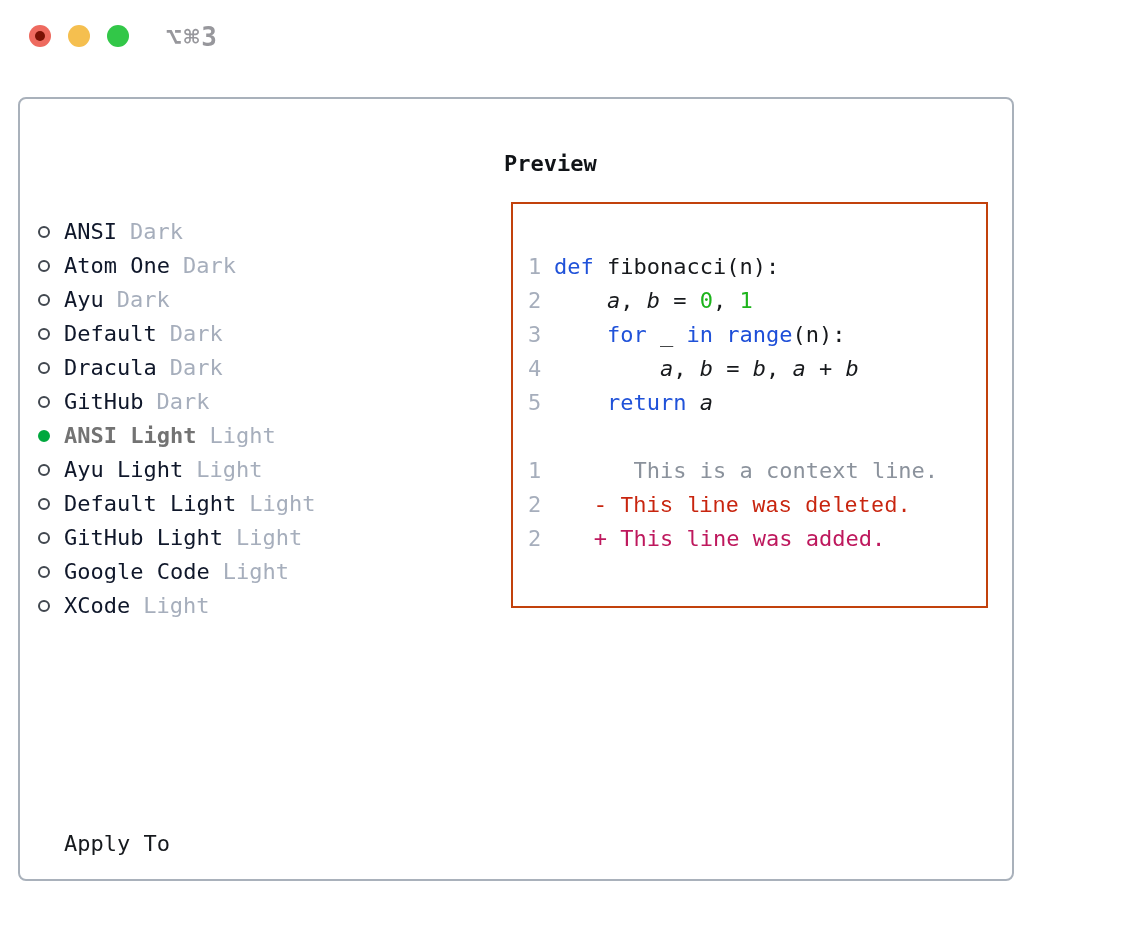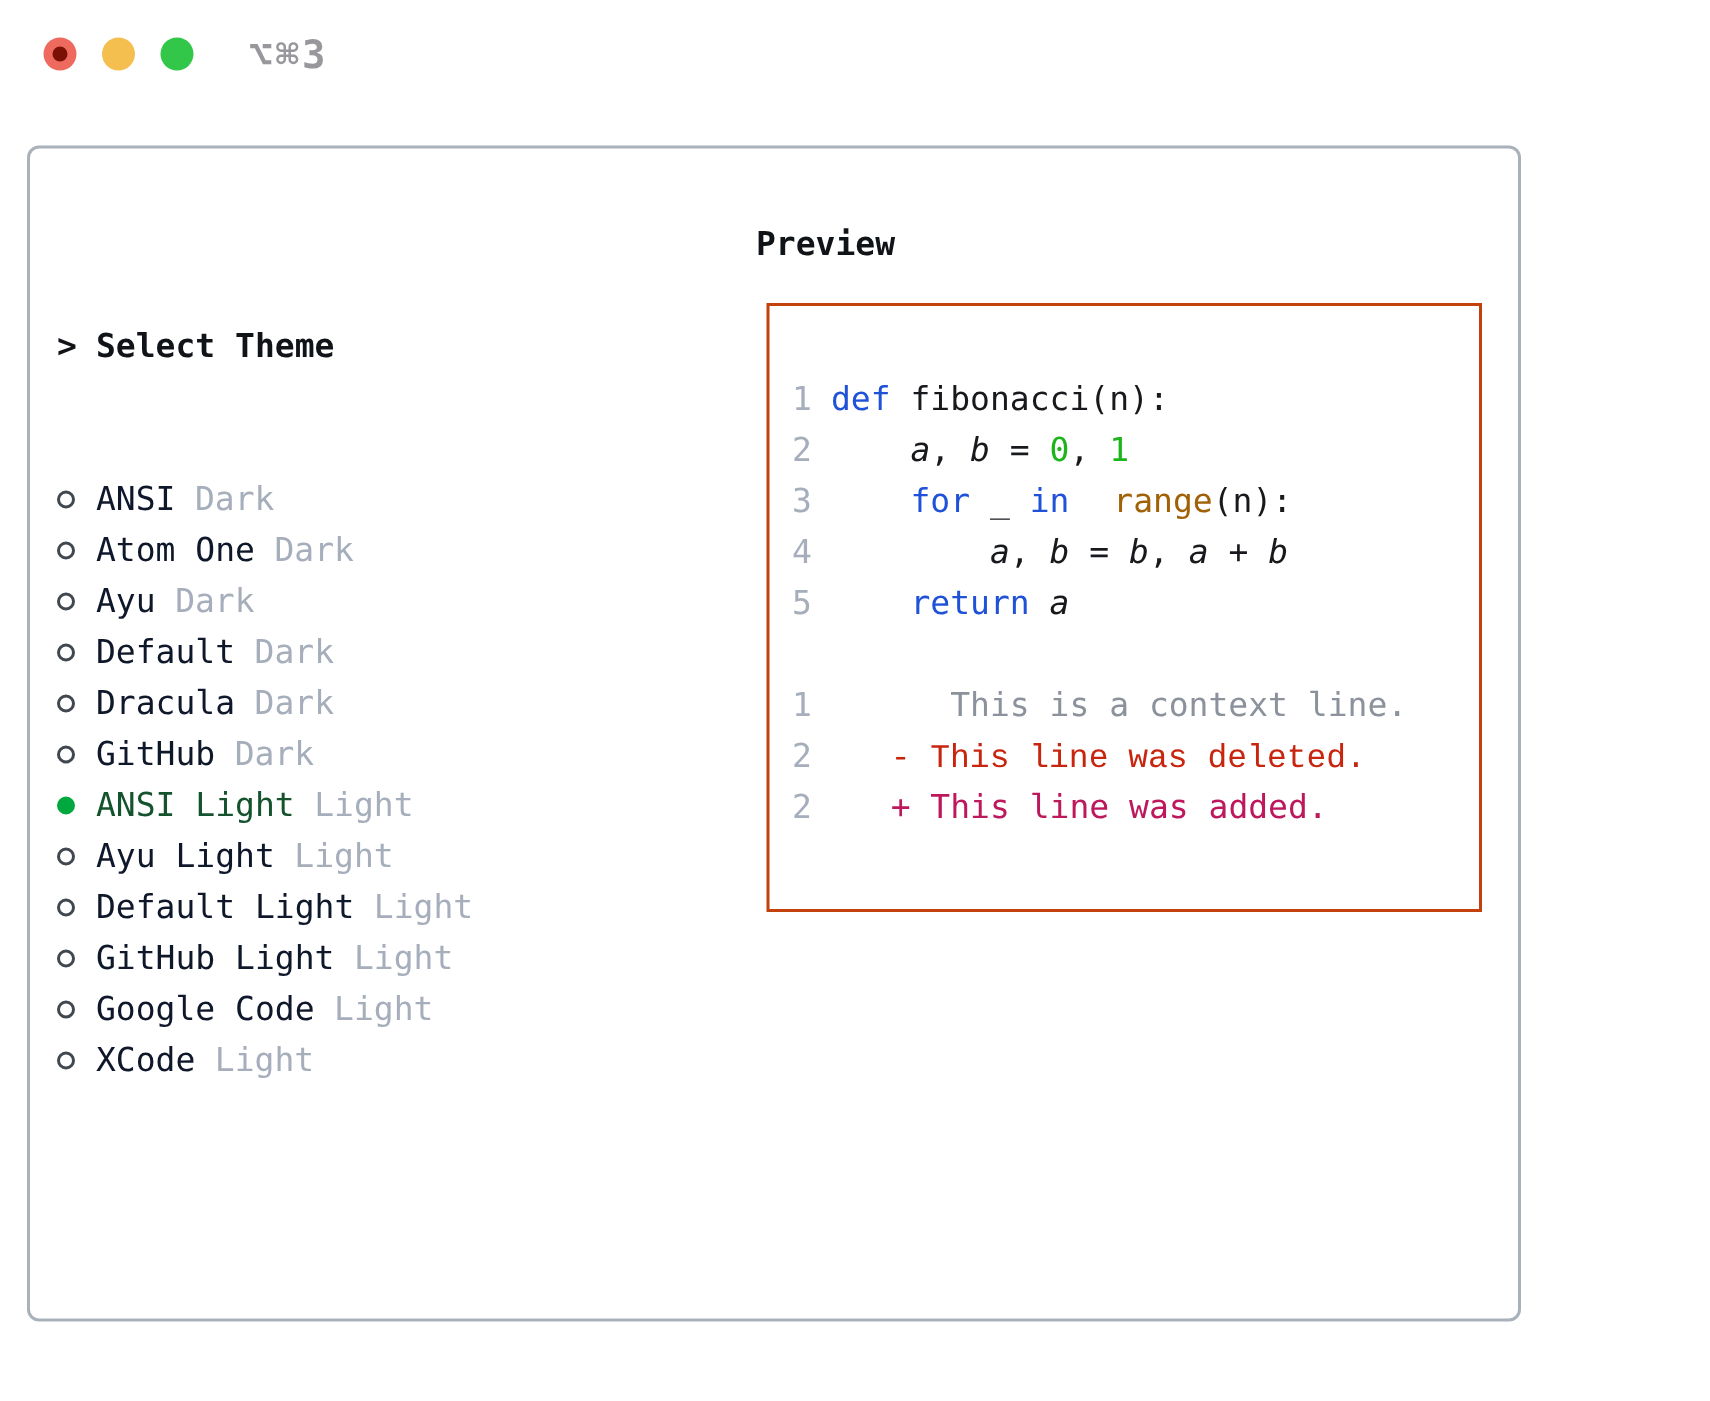--- a/index.html
+++ b/index.html
@@ -38,39 +38,39 @@
   .row{display:block;}
   .marker-cell{display:inline-block;width:26px;vertical-align:baseline;}
   .chev{font-weight:bold;color:#101317;}
   .dot{
     display:inline-block;width:12px;height:12px;border-radius:50%;
     border:2px solid #41474f;box-sizing:border-box;margin-bottom:1px;
   }
   .dot.sel{background:#00a83e;border-color:#00a83e;}
   .hdr{font-weight:bold;color:#101317;}
   .name{color:#0f172a;}
-  .row.sel .name{color:#14532d;}
+  .row.sel .name{color:#737373;font-weight:bold;}
   .variant{color:#a6aebc;padding-left:13px;}
   .apply-block{margin-top:34px;}
   .apply-hdr{color:#16191d;}
 
   
   .preview-title{
     position:absolute;left:484px;top:48px;font-size:22px;line-height:34px;font-weight:bold;color:#101317;
   }
   .preview-box{
     position:absolute;left:491px;top:103px;width:477px;height:406px;box-sizing:border-box;
     border:2px solid #c2410c;background:#ffffff;overflow:hidden;
   }
   .code{padding:46px 0 0 15px;font-size:22px;line-height:34px;white-space:pre;}
   .code-line{height:34px;}
   .ln{display:inline-block;width:26px;color:#a6aebc;}
   .tk-fg{color:#17191c;}
   .tk-kw{color:#2052d9;}
-  .tk-fn{color:#a16207;margin-left:16px;}
+  .tk-fn{color:#1d4ed8;}
   .tk-num{color:#1db41c;}
   .tk-var{color:#17191c;font-style:italic;}
   .tk-ctx{color:#8b929c;}
   .tk-del{color:#c8250f;font-family:Liberation Mono, monospace;}
   .tk-add{color:#be185d;}
 </style>
 </head>
 <body>
 
 <div class="window">
@@ -78,21 +78,20 @@
   <div class="titlebar">
     <div class="traffic red"></div>
     <div class="traffic yellow"></div>
     <div class="traffic green"></div>
     <div class="shortcut">⌥⌘3</div>
   </div>
 
   <div class="panel">
 
     <div class="left-col">
-      <div class="row"><span class="marker-cell chev">&gt;</span><span class="hdr">Select Theme</span></div>
       <div id="theme-items"><div class="row"><span class="marker-cell"><span class="dot"></span></span><span class="name">ANSI</span><span class="variant">Dark</span></div><div class="row"><span class="marker-cell"><span class="dot"></span></span><span class="name">Atom One</span><span class="variant">Dark</span></div><div class="row"><span class="marker-cell"><span class="dot"></span></span><span class="name">Ayu</span><span class="variant">Dark</span></div><div class="row"><span class="marker-cell"><span class="dot"></span></span><span class="name">Default</span><span class="variant">Dark</span></div><div class="row"><span class="marker-cell"><span class="dot"></span></span><span class="name">Dracula</span><span class="variant">Dark</span></div><div class="row"><span class="marker-cell"><span class="dot"></span></span><span class="name">GitHub</span><span class="variant">Dark</span></div><div class="row sel"><span class="marker-cell"><span class="dot sel"></span></span><span class="name">ANSI Light</span><span class="variant">Light</span></div><div class="row"><span class="marker-cell"><span class="dot"></span></span><span class="name">Ayu Light</span><span class="variant">Light</span></div><div class="row"><span class="marker-cell"><span class="dot"></span></span><span class="name">Default Light</span><span class="variant">Light</span></div><div class="row"><span class="marker-cell"><span class="dot"></span></span><span class="name">GitHub Light</span><span class="variant">Light</span></div><div class="row"><span class="marker-cell"><span class="dot"></span></span><span class="name">Google Code</span><span class="variant">Light</span></div><div class="row"><span class="marker-cell"><span class="dot"></span></span><span class="name">XCode</span><span class="variant">Light</span></div></div>
 
       <div class="apply-block">
         <div class="row"><span class="marker-cell"></span><span class="apply-hdr">Apply To</span></div>
         
       </div>
 
       
     </div>
 

